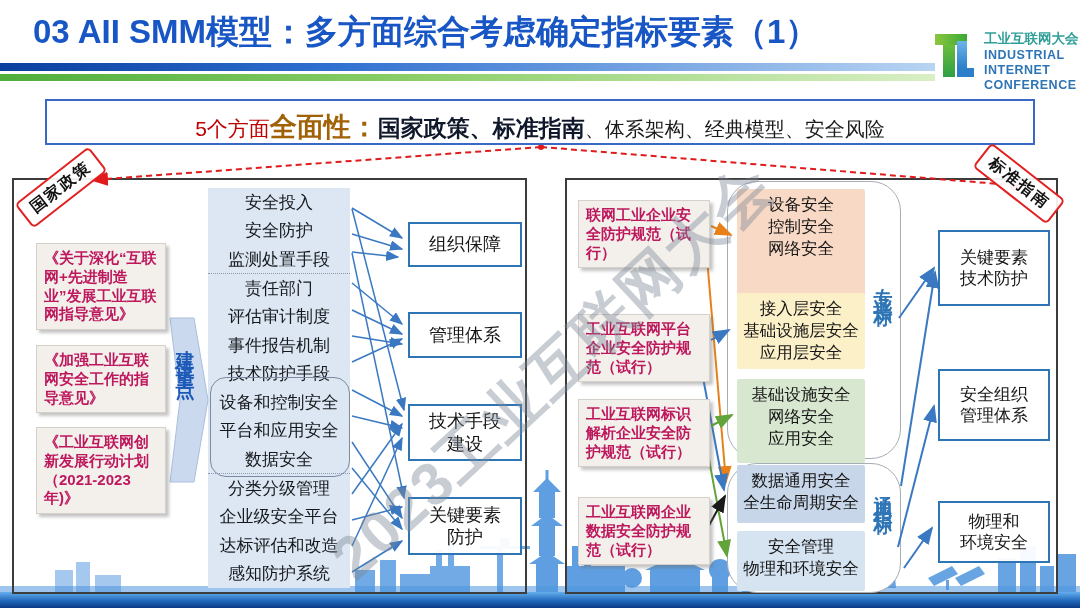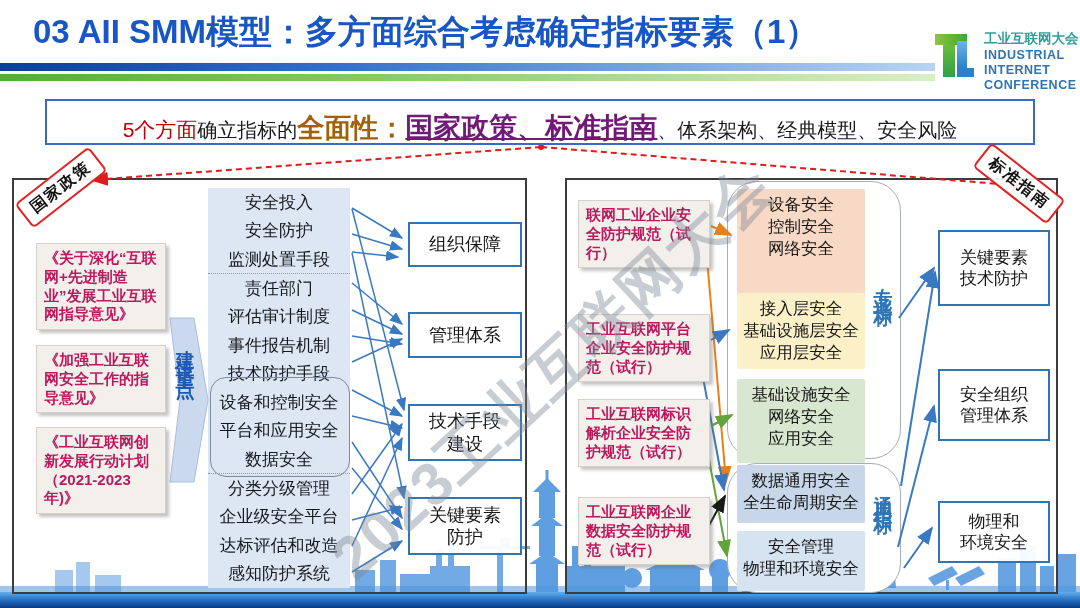--- a/index.html
+++ b/index.html
@@ -18,21 +18,21 @@
   .logo-icon .b2{position:absolute;left:22px;top:34px;width:17px;height:9px;background:#2d7fc9;}
   .logo-text{position:absolute;left:51px;top:0px;width:110px;}
   .logo-cn{font-size:13.5px;font-weight:bold;color:#2f9e99;white-space:nowrap;}
   .logo-en{font-size:12.5px;font-weight:bold;color:#2e75b6;line-height:1.18;letter-spacing:.5px;}
 
   
   .banner{position:absolute;left:45px;top:99px;width:990px;height:46px;border:2px solid #3b68c4;background:#fff;display:flex;align-items:baseline;justify-content:center;z-index:5;box-sizing:border-box;padding-top:8px;}
   .bn-lead{color:#c00000;font-weight:normal;font-size:21px;}
   .bn-mid{color:#1a1a1a;font-size:20px;}
   .bn-emph{color:#a16207;font-weight:bold;font-size:27px;}
-  .bn-green{color:#701a75;font-weight:bold;font-size:28px;text-decoration:underline;text-decoration-thickness:2px;}
+  .bn-green{color:#0f172a;font-weight:bold;font-size:23px;text-decoration-thickness:2px;}
   .bn-tail{color:#1a1a1a;font-size:20px;}
 
   
   .stamp{position:absolute;border:2.5px solid #e32020;border-radius:5px;background:rgba(255,255,255,.92);color:#111;font-weight:bold;font-size:16px;letter-spacing:2px;padding:3px 9px;z-index:7;white-space:nowrap;}
   .stamp-left{left:14px;top:172px;transform:rotate(-38deg);}
   .stamp-right{left:972px;top:168px;transform:rotate(38deg);}
 
   
   .panel{position:absolute;border:2px solid #3c3c3c;z-index:1;box-sizing:border-box;background:transparent;}
   .panel-left{left:12px;top:178px;width:515px;height:416px;}
@@ -140,21 +140,20 @@
     <div class="logo-text">
       <div class="logo-cn">工业互联网大会</div>
       <div class="logo-en">INDUSTRIAL</div>
       <div class="logo-en">INTERNET</div>
       <div class="logo-en">CONFERENCE</div>
     </div>
   </div>
 
   <div class="banner">
     <span class="bn-lead">5个方面</span>
-    <span class="bn-mid">确立指标的</span>
     <span class="bn-emph">全面性：</span>
     <span class="bn-green">国家政策、标准指南</span>
     <span class="bn-tail">、体系架构、经典模型、安全风险</span>
   </div>
 
   <div class="stamp stamp-left">国家政策</div>
   <div class="stamp stamp-right">标准指南</div>
 
   <div class="panel panel-left"></div>
   <div class="panel panel-right"></div>

